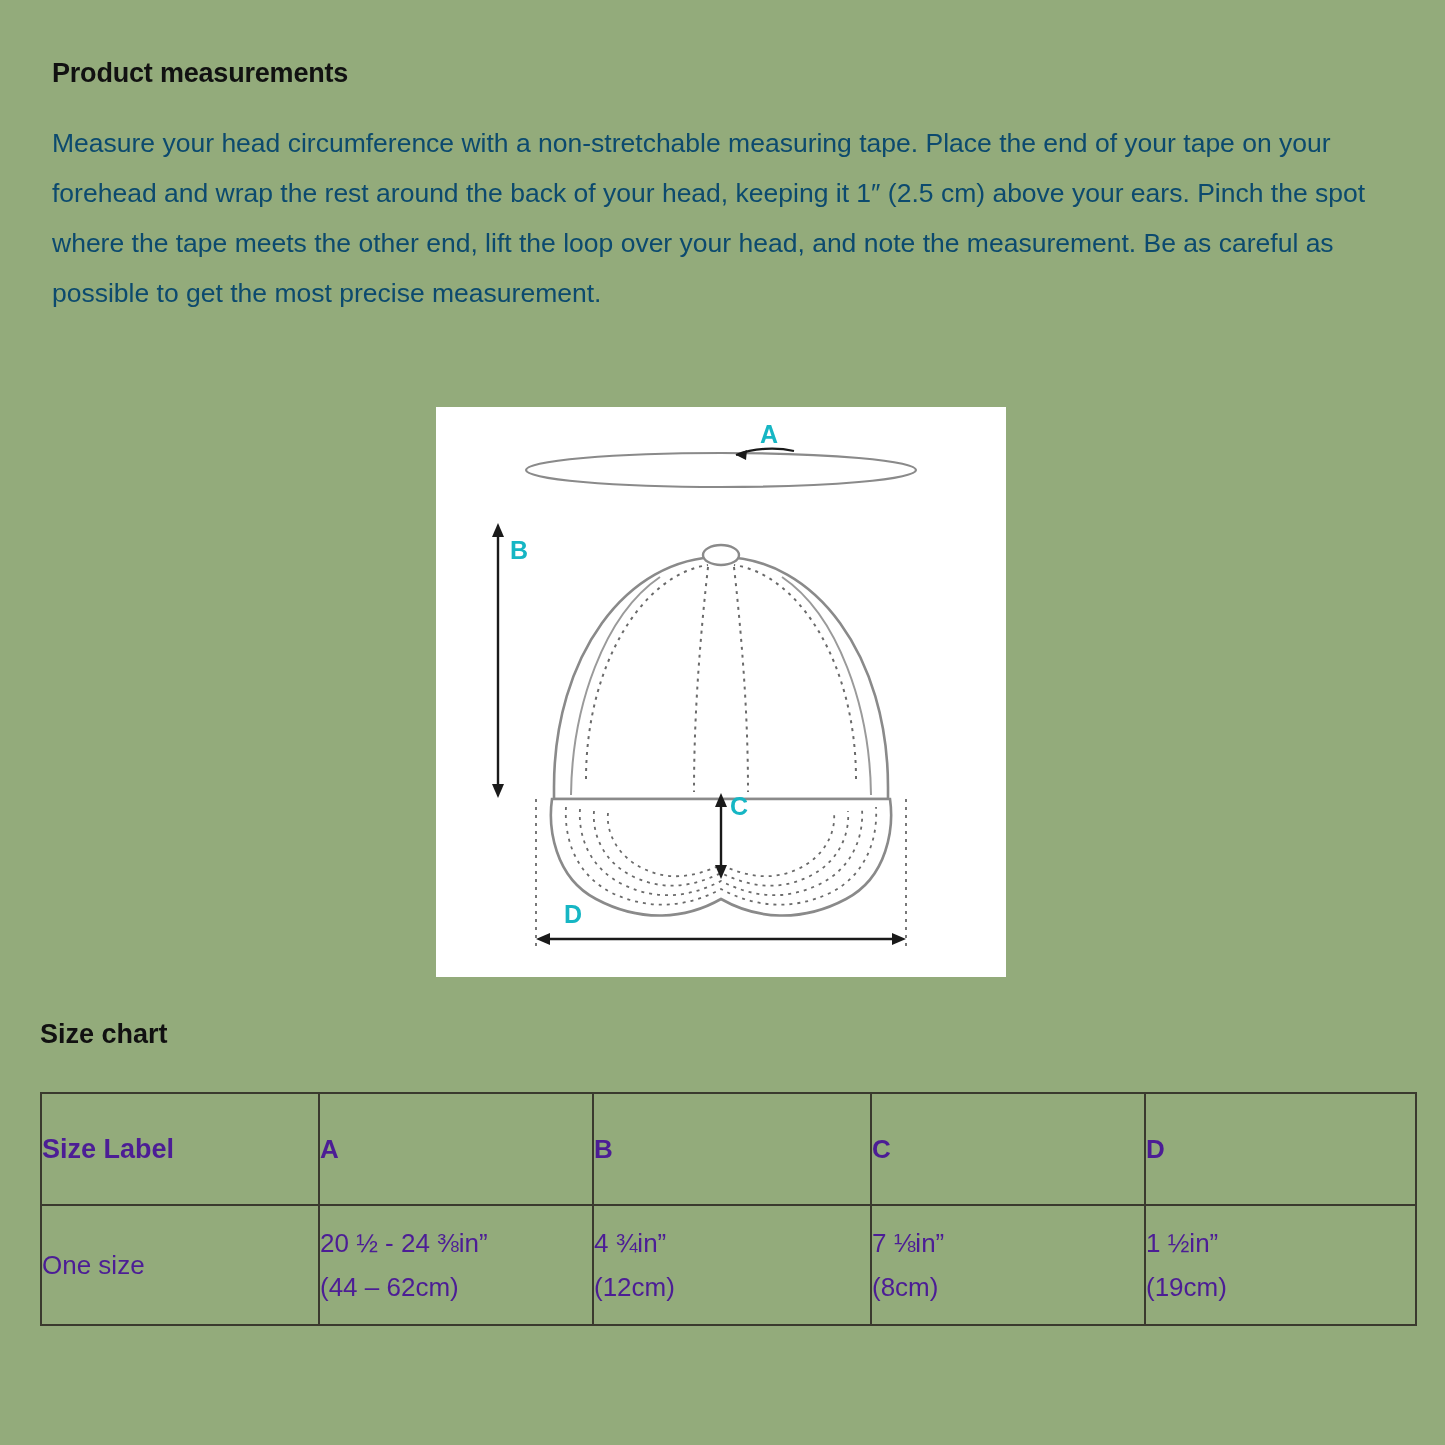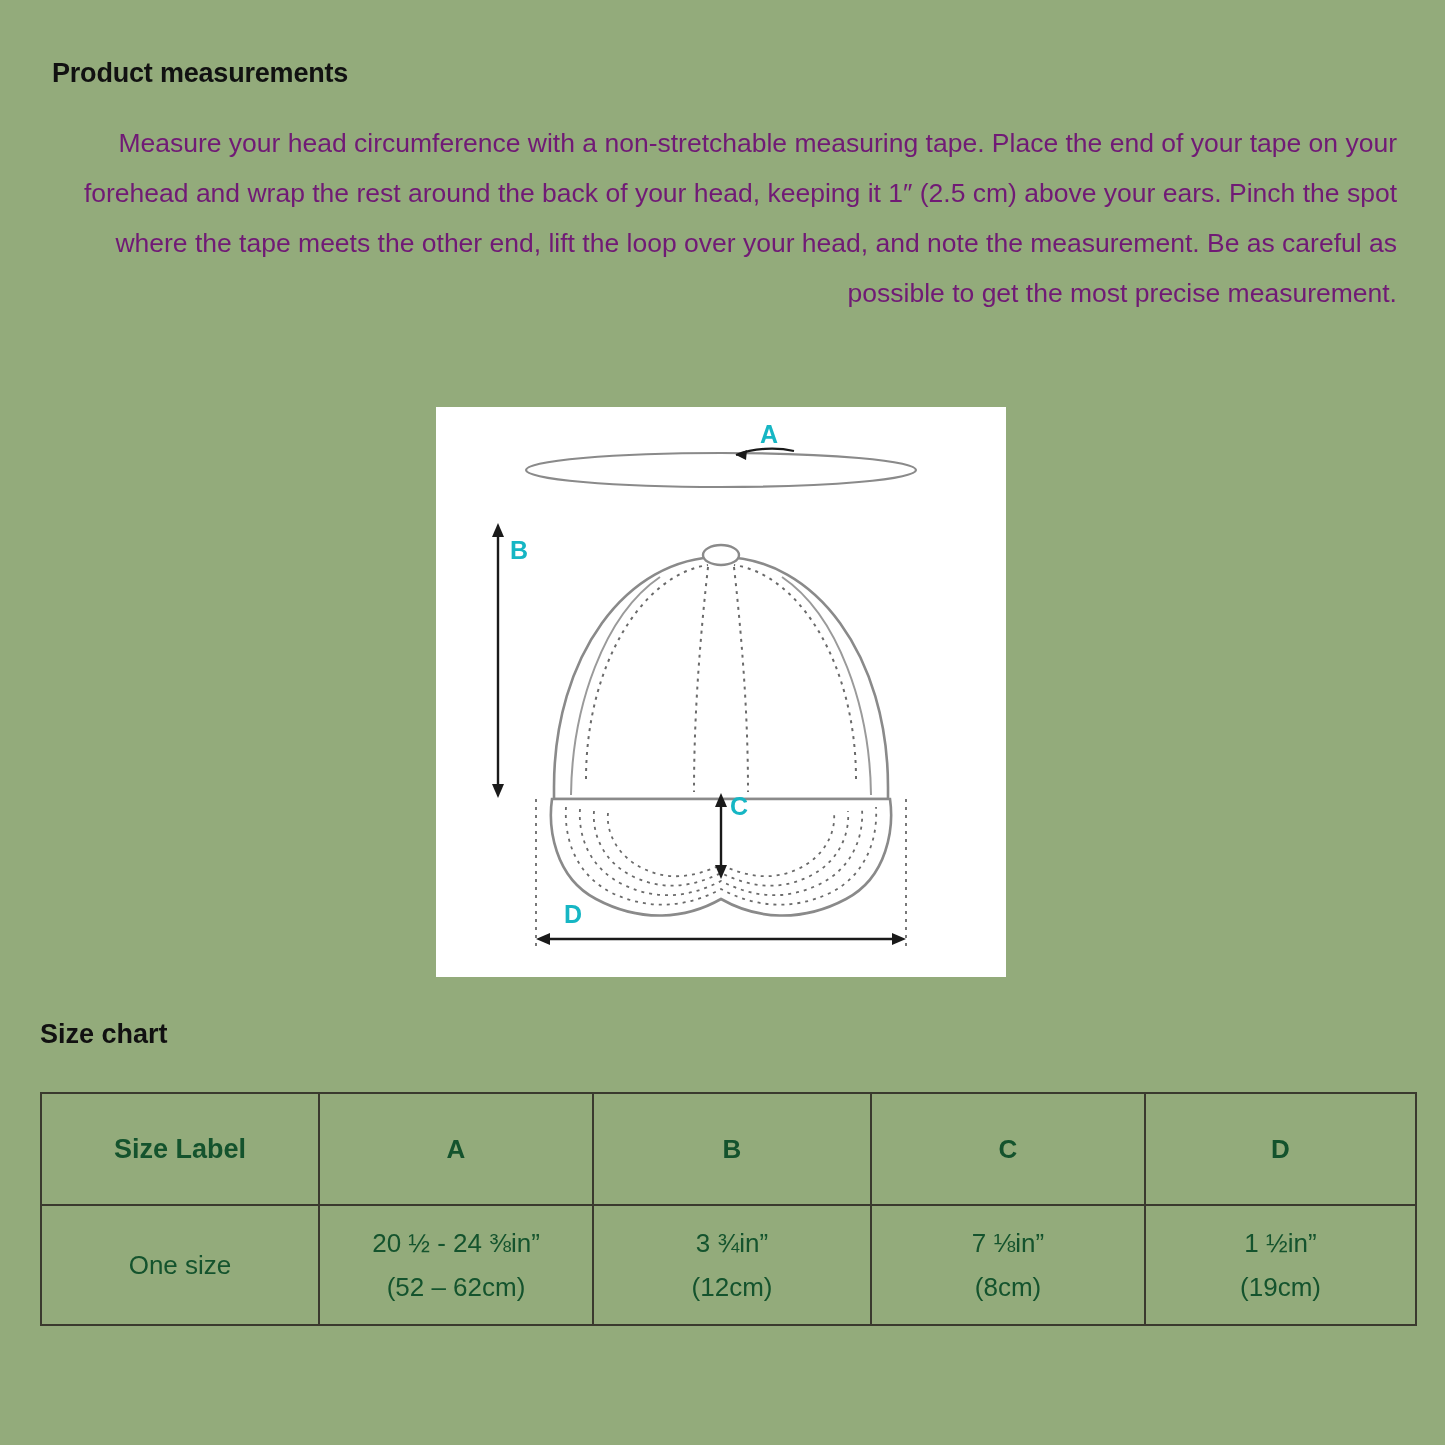--- a/index.html
+++ b/index.html
@@ -29,22 +29,21 @@
     font-weight: bold;
     letter-spacing: -0.2px;
   }
   .intro {
     position: absolute;
     left: 52px;
     top: 118px;
     width: 1345px;
     font-size: 26.5px;
     line-height: 50px;
-    color: #701a75;
-    text-align: right;
+    color: #0c4a6e;
   }
   .diagram-wrap {
     position: absolute;
     left: 436px;
     top: 407px;
     width: 570px;
     height: 570px;
     background: #ffffff;
   }
   .diagram-wrap svg {
@@ -61,24 +60,24 @@
     position: absolute;
     left: 40px;
     top: 1092px;
     width: 1365px;
     border-collapse: collapse;
     table-layout: fixed;
   }
   table.size-table th,
   table.size-table td {
     border: 2px solid #3a3a2e;
-    text-align: center;
+    text-align: left;
     vertical-align: middle;
     font-size: 26px;
-    color: #14532d;
+    color: #4c1d95;
     padding: 0;
   }
   table.size-table th {
     height: 110px;
     font-weight: bold;
   }
   table.size-table td {
     height: 118px;
     font-weight: normal;
   }
@@ -165,24 +164,24 @@
         <th class="col-b">B</th>
         <th class="col-c">C</th>
         <th class="col-d">D</th>
       </tr>
     </thead>
     <tbody>
       <tr>
         <td>One size</td>
         <td>
           <span class="cell-line">20 ½ - 24 ⅜in”</span>
-          <span class="cell-line">(52 – 62cm)</span>
+          <span class="cell-line">(44 – 62cm)</span>
         </td>
         <td>
-          <span class="cell-line">3 ¾in”</span>
+          <span class="cell-line">4 ¾in”</span>
           <span class="cell-line">(12cm)</span>
         </td>
         <td>
           <span class="cell-line">7 ⅛in”</span>
           <span class="cell-line">(8cm)</span>
         </td>
         <td>
           <span class="cell-line">1 ½in”</span>
           <span class="cell-line">(19cm)</span>
         </td>

